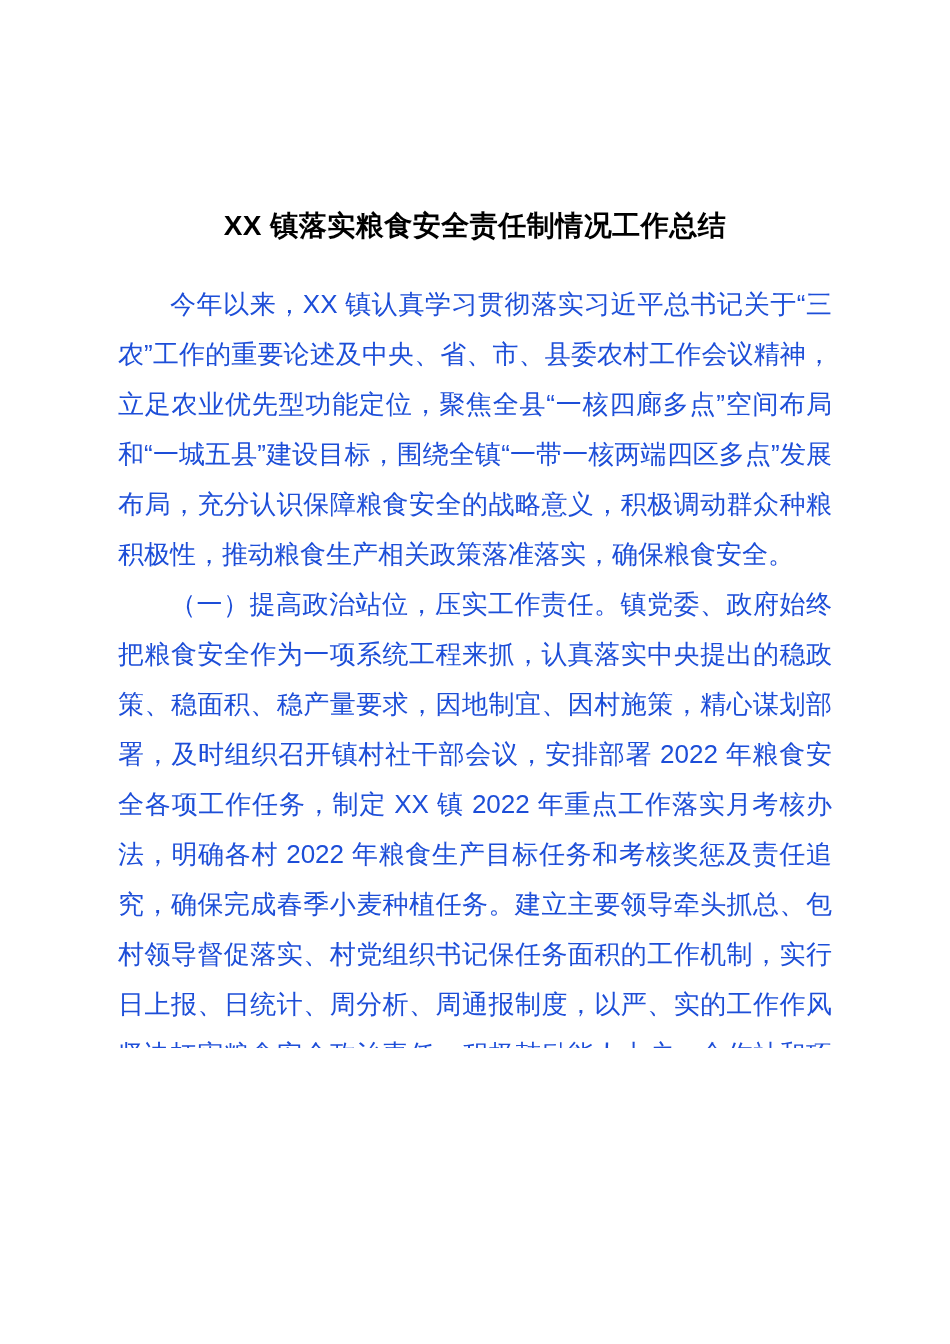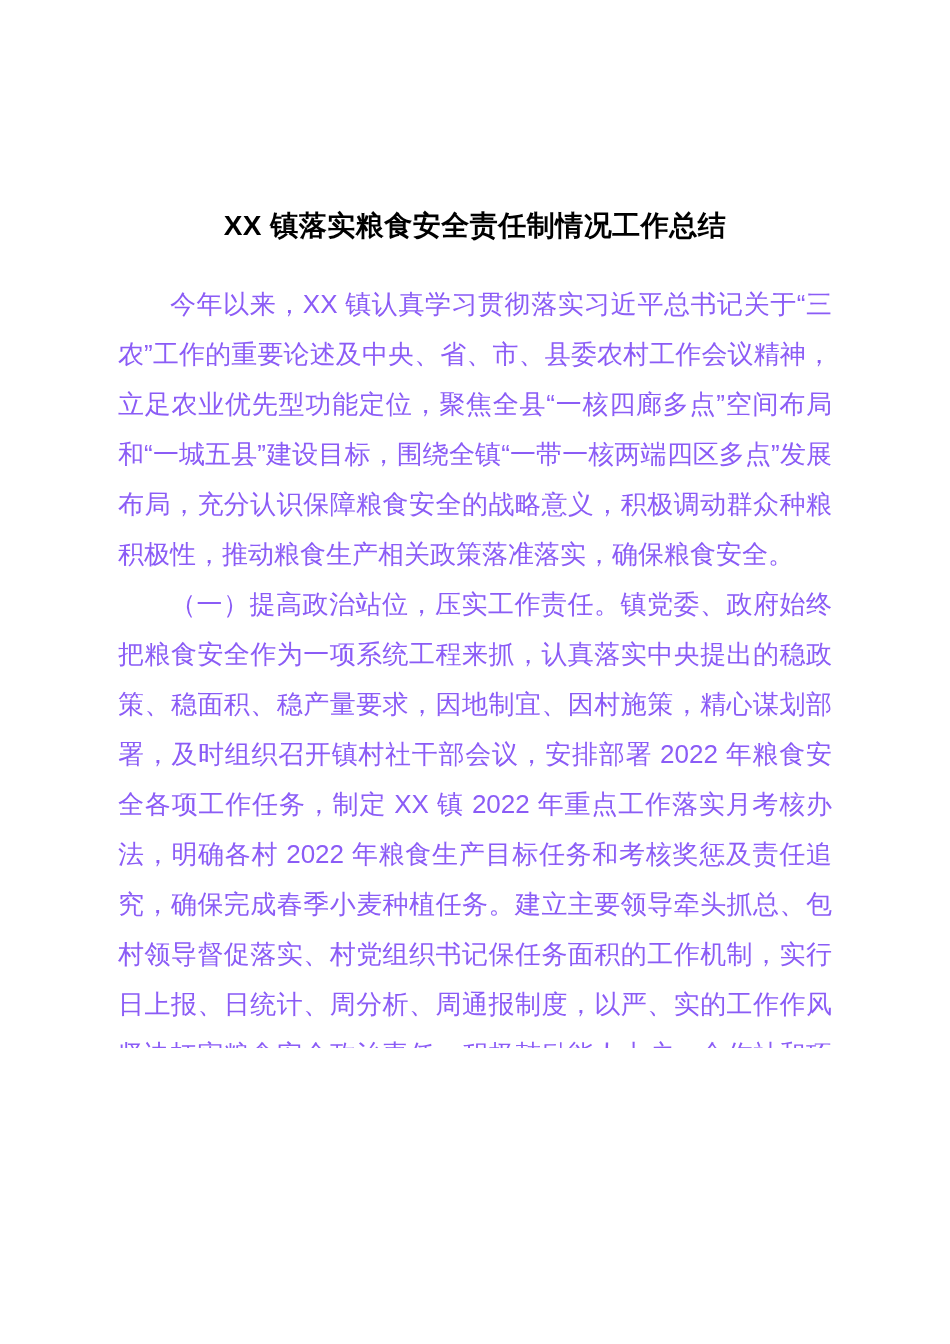--- a/index.html
+++ b/index.html
@@ -27,21 +27,21 @@
     letter-spacing: 0.5px;
     margin-bottom: 28px;
     color: #000000;
   }
   .para {
     font-size: 26px;
     line-height: 50px;
     text-align: justify;
     text-justify: inter-character;
     text-indent: 2em;
-    color: #8b5cf6;
+    color: #1d4ed8;
   }
 </style>
 </head>
 <body>
 
 <div class="page">
   <div class="content">
     <h1 class="doc-title">XX 镇落实粮食安全责任制情况工作总结</h1>
     <p class="para">今年以来，XX 镇认真学习贯彻落实习近平总书记关于“三农”工作的重要论述及中央、省、市、县委农村工作会议精神，立足农业优先型功能定位，聚焦全县“一核四廊多点”空间布局和“一城五县”建设目标，围绕全镇“一带一核两端四区多点”发展布局，充分认识保障粮食安全的战略意义，积极调动群众种粮积极性，推动粮食生产相关政策落准落实，确保粮食安全。</p>
     <p class="para">（一）提高政治站位，压实工作责任。镇党委、政府始终把粮食安全作为一项系统工程来抓，认真落实中央提出的稳政策、稳面积、稳产量要求，因地制宜、因村施策，精心谋划部署，及时组织召开镇村社干部会议，安排部署 2022 年粮食安全各项工作任务，制定 XX 镇 2022 年重点工作落实月考核办法，明确各村 2022 年粮食生产目标任务和考核奖惩及责任追究，确保完成春季小麦种植任务。建立主要领导牵头抓总、包村领导督促落实、村党组织书记保任务面积的工作机制，实行日上报、日统计、周分析、周通报制度，以严、实的工作作风坚决扛牢粮食安全政治责任。积极鼓励能人大户、合作社和项目区集中连片种植小麦，形成小麦种植规模效应。近三年以来，</p>

